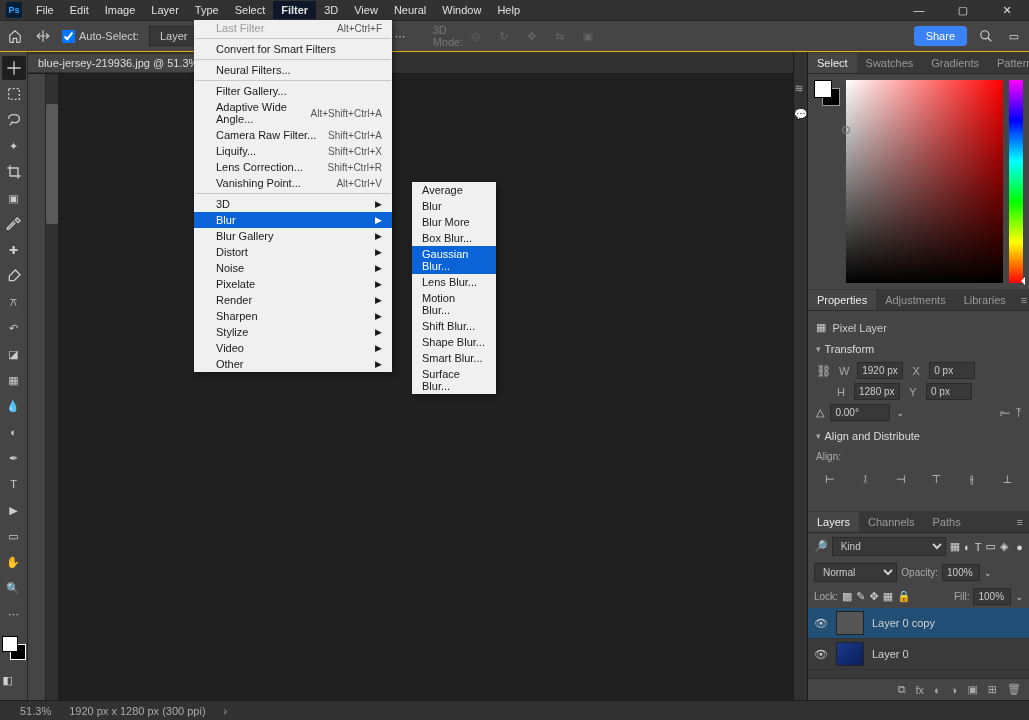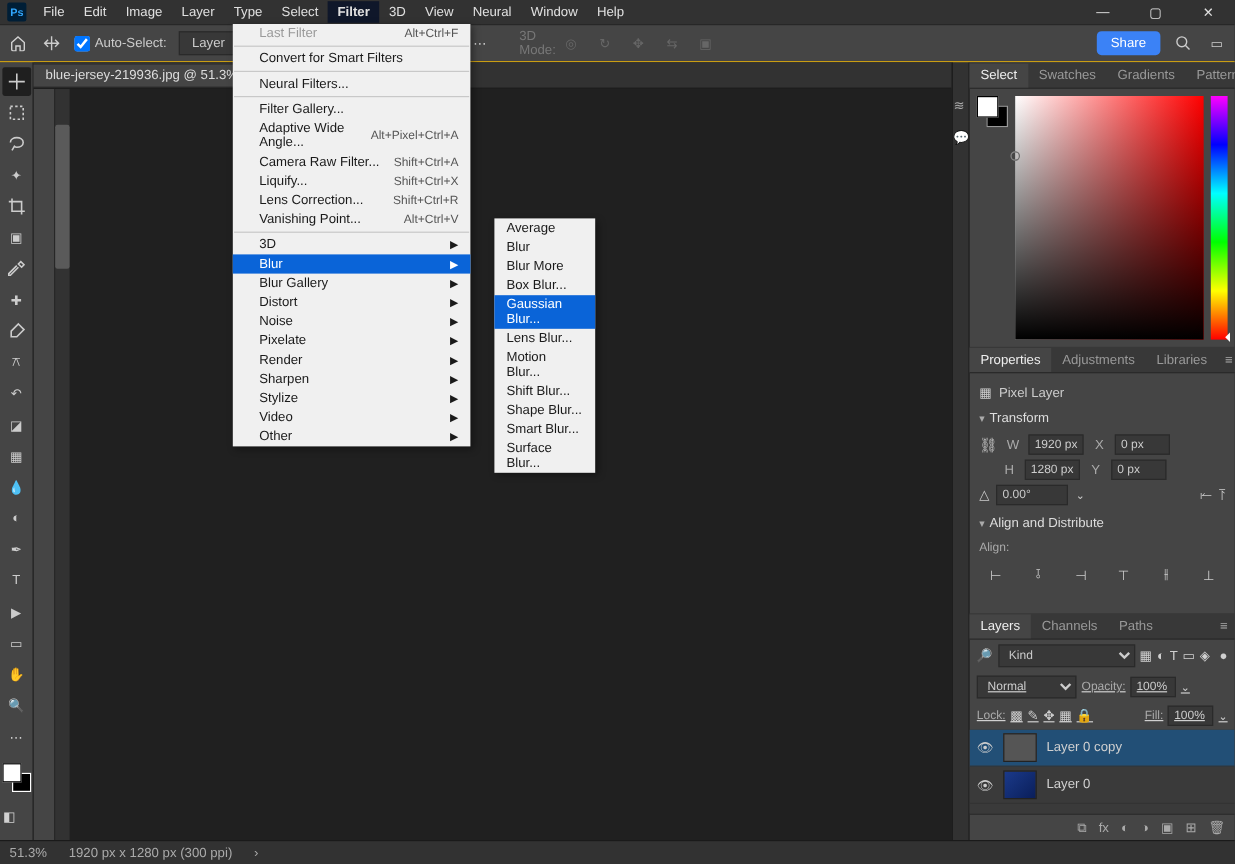--- a/index.html
+++ b/index.html
@@ -67,32 +67,32 @@
 .prop-label { width:14px; text-align:center; color:#aaa;}
 .prop-input { width:46px; background:#383838; border:1px solid #2a2a2a; color:#ccc; padding:2px 4px; font-size:10px;}
 .section-hdr { display:flex; align-items:center; gap:4px; margin:6px -4px 4px; padding:3px 4px; font-size:10px; color:#ddd; cursor:default;}
 .chev { font-size:9px; color:#aaa;}
 .align-row { display:flex; gap:8px; justify-content:space-around; padding:6px 0;}
 .al-btn { width:18px; height:18px; display:flex; align-items:center; justify-content:center; color:#ccc;}
 
 .layers-body { flex:1; display:flex; flex-direction:column; font-size:10px;}
 .layer-ctrl { padding:4px 6px; display:flex; align-items:center; gap:4px;}
 .lsel { flex:1; background:#383838; border:1px solid #2a2a2a; color:#ccc; padding:2px 4px; font-size:10px;}
-.lopt-row { padding:3px 6px; display:flex; align-items:center; gap:4px;text-decoration:underline;}
+.lopt-row { padding:3px 6px; display:flex; align-items:center; gap:4px;}
 .lbl-sm { color:#aaa; font-size:10px;}
 .layers-list { flex:1; background:#3a3a3a; overflow:auto;}
 .layer { display:flex; align-items:center; padding:3px 6px; gap:8px; border-bottom:1px solid #333;}
 .layer.sel { background:#1473e6; background:#0d5ca8; background:#215a8f; background:#1d4f7a; }
 .layer.sel { background:#224f76;}
 .eye { width:14px; color:#ccc;}
 .thumb { width:28px; height:24px; background:#555; border:1px solid #222;}
 .thumb.blue { background: linear-gradient(135deg,#1b3a8a,#0a1e5a);}
 .layers-foot { height:22px; display:flex; align-items:center; gap:10px; padding:0 8px; border-top:1px solid #2a2a2a; color:#aaa; justify-content:flex-end;}
 
-.statusbar { height:20px; background:#323232; border-top:1px solid #1a1a1a; display:flex; align-items:center; font-size:10px; color:#aaa; padding:0 8px; gap:18px;}
+.statusbar { height:20px; background:#323232; border-top:1px solid #1a1a1a; display:flex; align-items:center; font-size:10px; color:#aaa; padding:0 20px; gap:18px;}
 
 .dropdown { position:absolute; top:20px; left:194px; width:198px; background:#f0f0f0; color:#1a1a1a; box-shadow:2px 2px 6px rgba(0,0,0,.4); z-index:100;}
 .dd-item { display:flex; align-items:center; padding:2px 10px 2px 22px; font-size:11px; position:relative;}
 .dd-item.disabled { color:#9a9a9a;}
 .dd-item:not(.disabled):hover, .dd-item.hl { background:#0a64d8; color:#fff;}
 .dd-sep { height:1px; background:#c8c8c8; margin:2px 1px;}
 .dd-sc { margin-left:auto; font-size:10px; color:#555;}
 .dd-sub { margin-left:auto; font-size:9px;}
 .submenu { position:absolute; top:182px; left:412px; width:84px; background:#f0f0f0; color:#1a1a1a; box-shadow:2px 2px 6px rgba(0,0,0,.4); z-index:101;}
 .submenu .dd-item { padding:2px 10px;}
@@ -404,21 +404,21 @@
   <div class="dd-sep"></div>
   <div class="dd-item">
       <span>Neural Filters...</span>
     </div>
   <div class="dd-sep"></div>
   <div class="dd-item">
       <span>Filter Gallery...</span>
     </div>
   <div class="dd-item">
       <span>Adaptive Wide Angle...</span>
-      <span class="dd-sc">Alt+Pixel+Ctrl+A</span>
+      <span class="dd-sc">Alt+Shift+Ctrl+A</span>
     </div>
   <div class="dd-item">
       <span>Camera Raw Filter...</span>
       <span class="dd-sc">Shift+Ctrl+A</span>
     </div>
   <div class="dd-item">
       <span>Liquify...</span>
       <span class="dd-sc">Shift+Ctrl+X</span>
     </div>
   <div class="dd-item">

